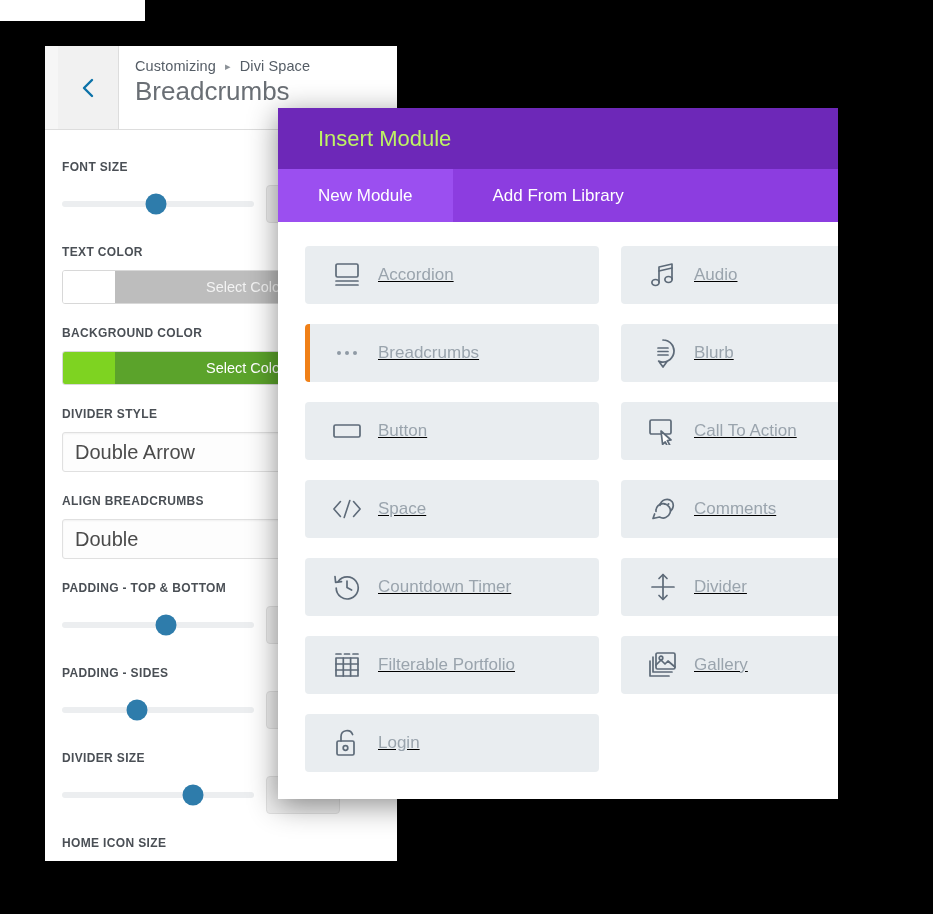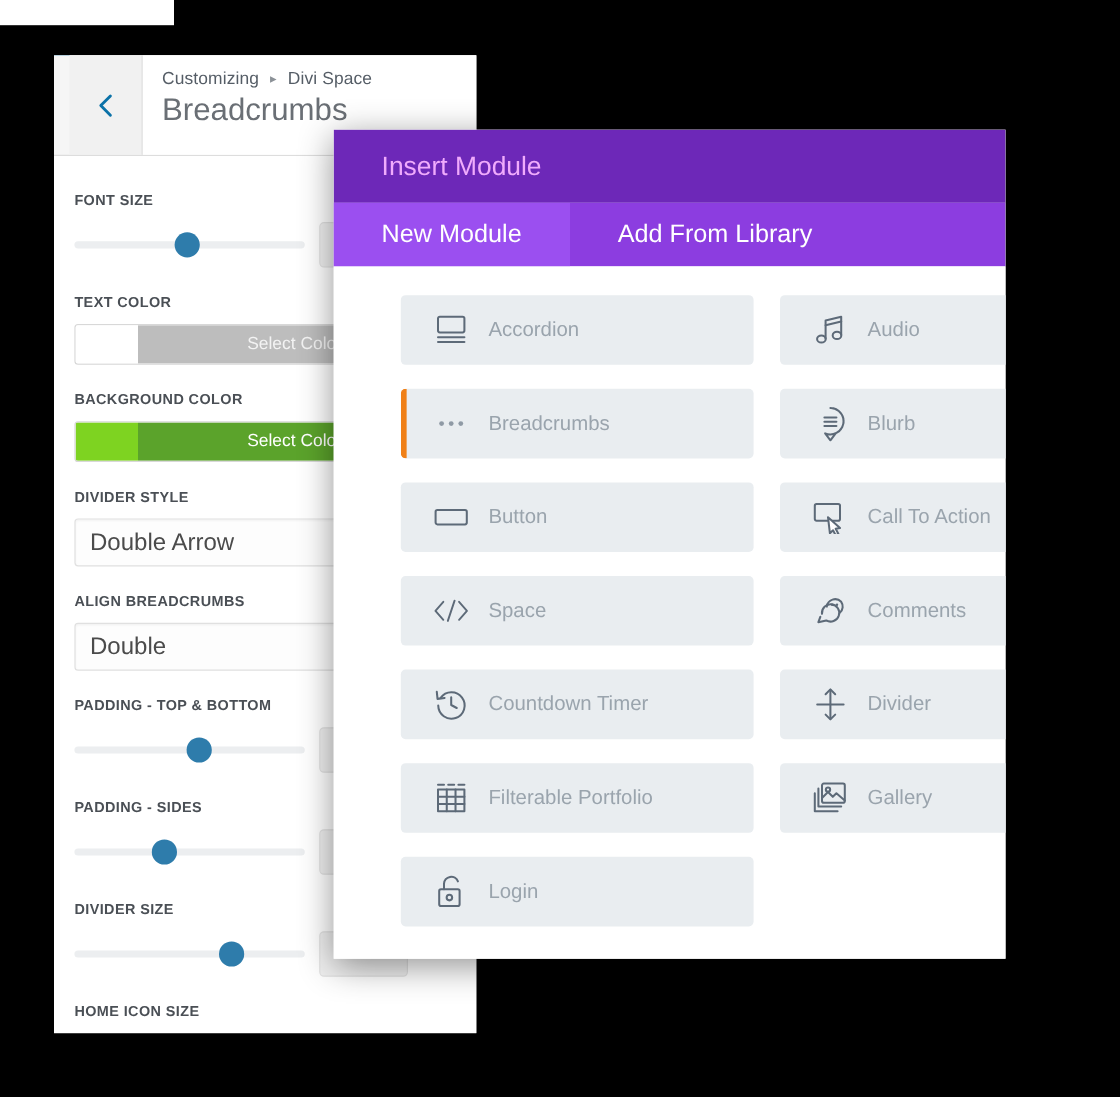--- a/index.html
+++ b/index.html
@@ -96,31 +96,31 @@
   
   .modal{
     position:absolute;left:278px;top:108px;width:560px;height:691px;
     background:#ffffff;overflow:hidden;
     box-shadow:0 6px 28px rgba(0,0,0,.45);
   }
   .modal-head{
     height:61px;background:#6d28b8;display:flex;align-items:center;padding-left:40px;
     box-sizing:border-box;
   }
-  .modal-title{color:#f0abfc;font-size:22px;font-weight:400;}
+  .modal-title{color:#bef264;font-size:22px;font-weight:400;}
   .modal-tabs{height:53px;background:#8c3de0;display:flex;}
   .tab{
-    display:flex;align-items:center;padding:12px 40px;color:#ffffff;font-size:21px;
+    display:flex;align-items:center;padding:12px 40px;color:#ffffff;font-size:17px;
     box-sizing:border-box;white-space:nowrap;
   }
   .tab.active{background:#9b4ff0;}
 
   .modal-body{
     position:absolute;left:0;right:0;top:114px;bottom:0;background:#ffffff;
-    padding:24px 0 0 56px;box-sizing:border-box;
+    padding:24px 0 0 27px;box-sizing:border-box;text-decoration:underline;
   }
   .mod-grid{
     display:flex;flex-wrap:wrap;column-gap:22px;row-gap:20px;width:620px;
   }
   .mod-item{
     width:294px;height:58px;background:#e9edf0;border-radius:4px;
     display:flex;align-items:center;box-sizing:border-box;position:relative;
   }
   .mod-item.selected{border-left:5px solid #f08017;}
   .mod-icon{

